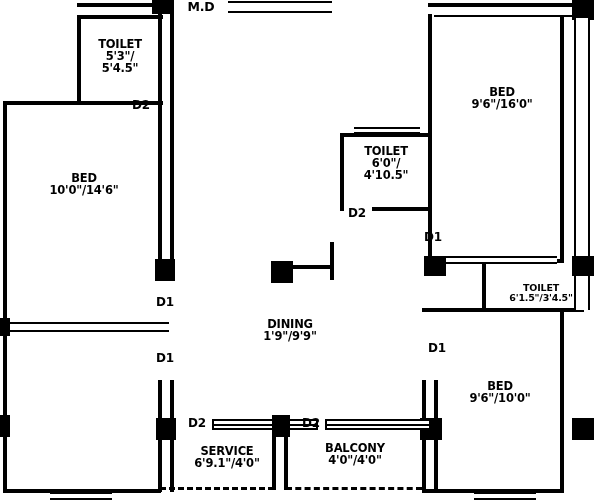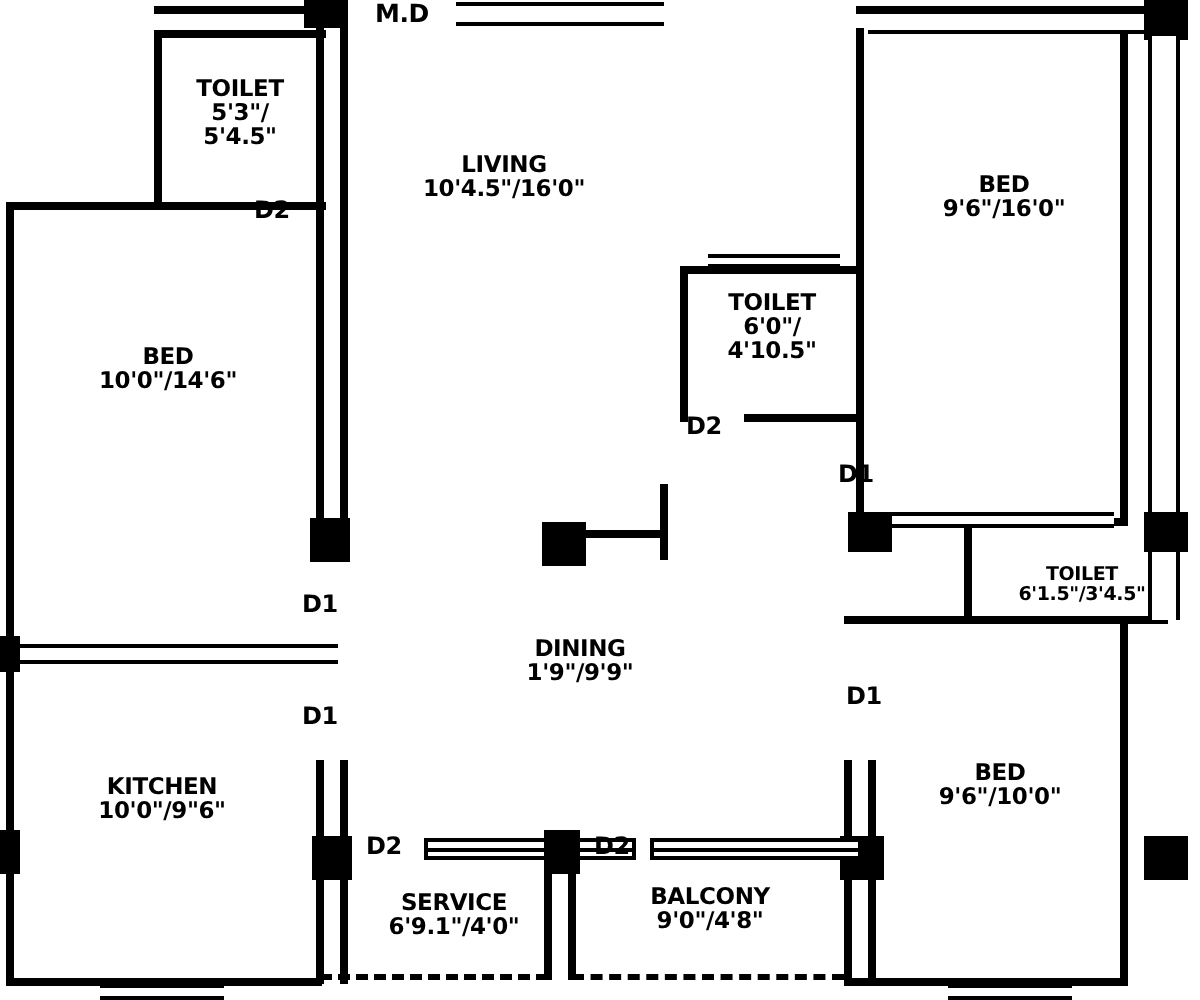--- a/index.html
+++ b/index.html
@@ -17,21 +17,21 @@
   .win-v{position:absolute;background:#ffffff;border-left:2px solid #000;border-right:2px solid #000;box-sizing:border-box;}
   
   .slider-h{position:absolute;background:#ffffff;border:2px solid #000;box-sizing:border-box;}
   .slider-h:before{content:"";position:absolute;left:0;right:0;top:50%;height:2px;margin-top:-1px;background:#000;}
   .dashed{position:absolute;border-top:3px dashed #000;}
 
   
   .lbl{position:absolute;text-align:center;color:#000;
        font-weight:bold;letter-spacing:-0.2px;line-height:1.05;white-space:pre-line;}
   .rm{font-size:11.5px;}
-  .dr{font-size:12px;font-weight:bold;}
+  .dr{font-size:12px;font-weight:bold;text-align:right;}
   .md{font-size:12.5px;font-weight:bold;}
 </style>
 </head>
 <body>
 
 <div id="plan">
 
   <div class="wall" style="left:77px;top:3px;width:86px;height:4px;"></div>
 
   <div class="wall" style="left:77px;top:15px;width:4px;height:90px;"></div>
@@ -115,47 +115,43 @@
   <div class="dashed" style="left:160px;top:487px;width:114px;"></div>
   <div class="dashed" style="left:286px;top:487px;width:136px;"></div>
 
   <div class="lbl rm" style="left:72px;top:38px;width:96px;">TOILET
 5'3"/
 5'4.5"</div>
 
   <div class="lbl rm" style="left:14px;top:172px;width:140px;">BED
 10'0"/14'6"</div>
 
-  <div class="lbl rm" style="left:180px;top:76px;width:144px;">LIVING
-10'4.5"/16'0"</div>
 
   <div class="lbl rm" style="left:342px;top:145px;width:88px;">TOILET
 6'0"/
 4'10.5"</div>
 
   <div class="lbl rm" style="left:440px;top:86px;width:124px;">BED
 9'6"/16'0"</div>
 
   <div class="lbl rm" style="left:486px;top:283px;width:110px;font-size:9.5px;">TOILET
 6'1.5"/3'4.5"</div>
 
   <div class="lbl rm" style="left:222px;top:318px;width:136px;">DINING
 1'9"/9'9"</div>
 
-  <div class="lbl rm" style="left:14px;top:387px;width:134px;">KITCHEN
-10'0"/9"6"</div>
 
   <div class="lbl rm" style="left:438px;top:380px;width:124px;">BED
 9'6"/10'0"</div>
 
   <div class="lbl rm" style="left:172px;top:445px;width:110px;">SERVICE
 6'9.1"/4'0"</div>
 
   <div class="lbl rm" style="left:296px;top:442px;width:118px;">BALCONY
-9'0"/4'8"</div>
+4'0"/4'0"</div>
 
   <div class="lbl md" style="left:176px;top:0px;width:50px;">M.D</div>
 
   <div class="lbl dr" style="left:122px;top:99px;width:28px;">D2</div>
 
   <div class="lbl dr" style="left:338px;top:207px;width:28px;">D2</div>
 
   <div class="lbl dr" style="left:414px;top:231px;width:28px;">D1</div>
 
   <div class="lbl dr" style="left:146px;top:296px;width:28px;">D1</div>

